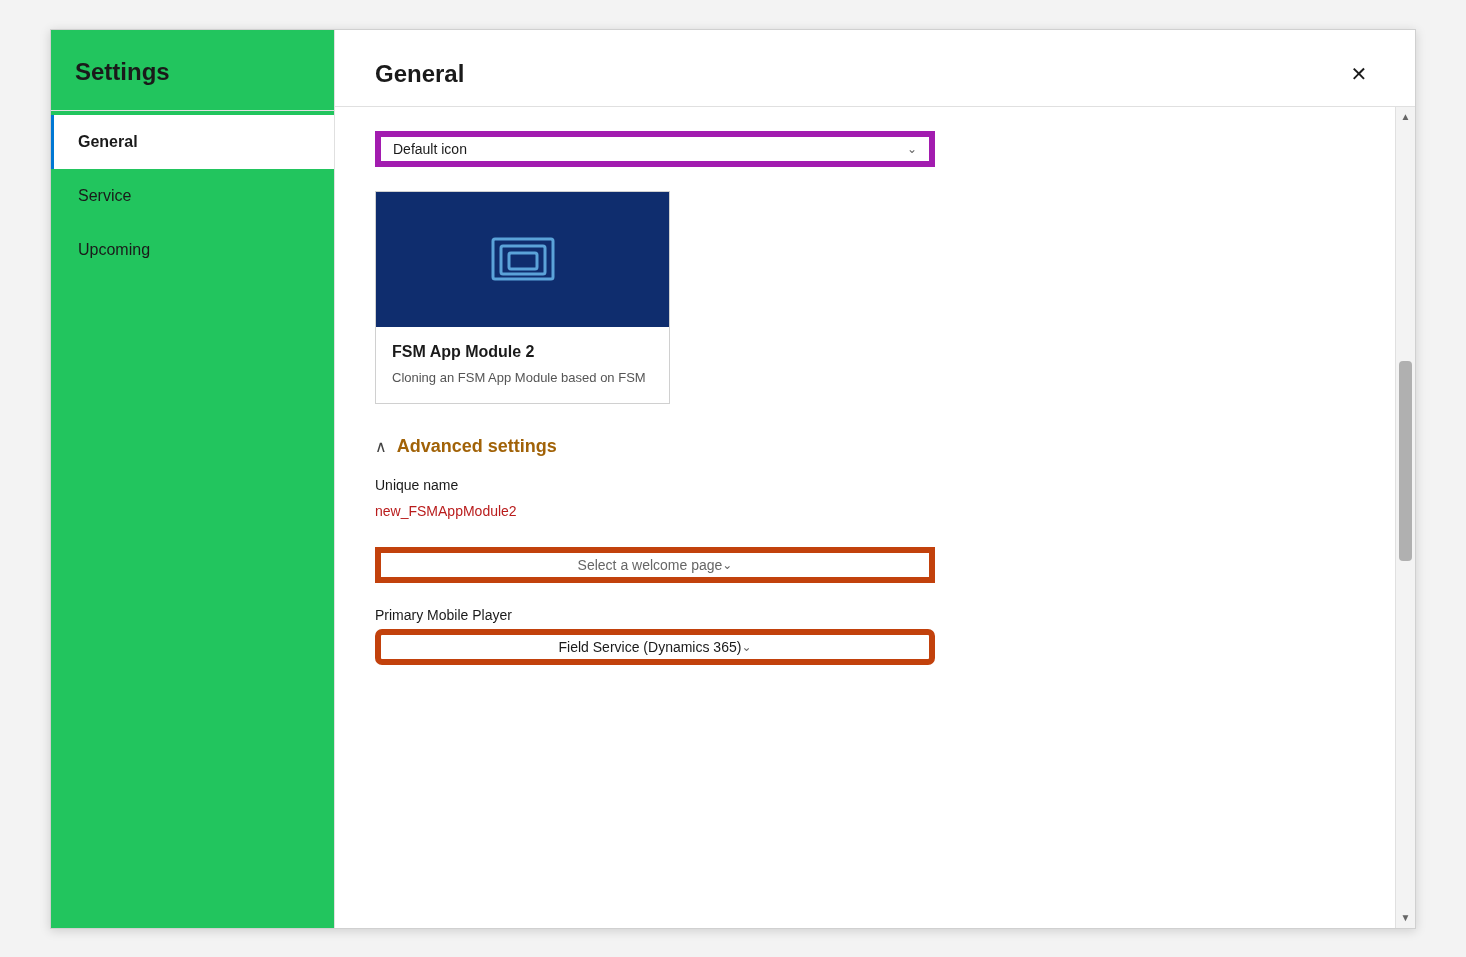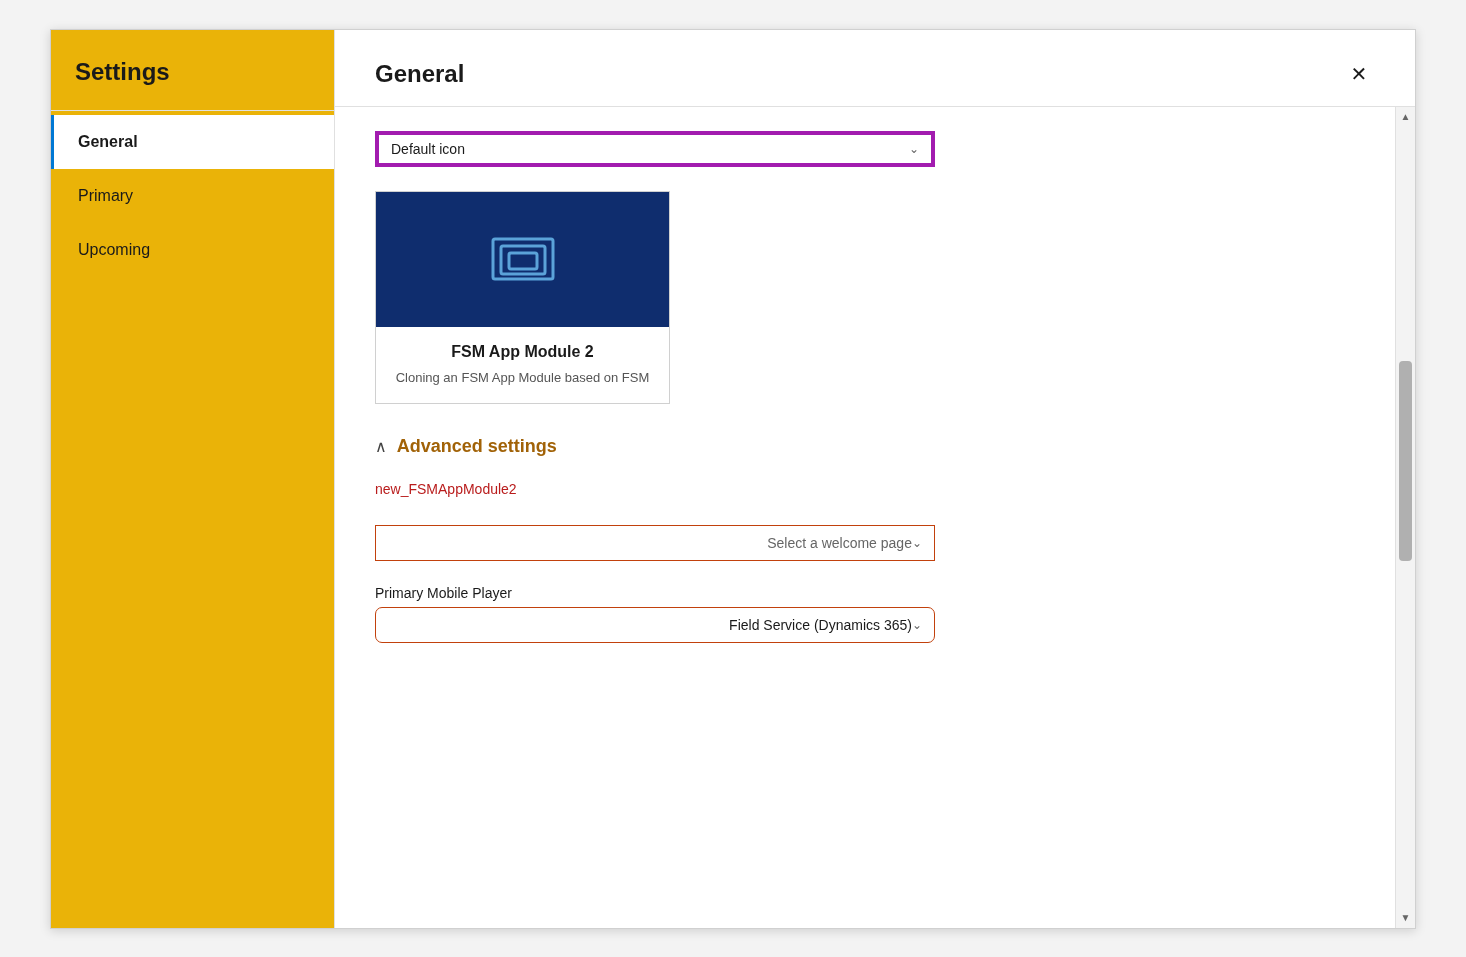--- a/index.html
+++ b/index.html
@@ -17,21 +17,21 @@
       height: 900px;
       background: #fff;
       border: 1px solid #d0d0d0;
       display: flex;
       position: relative;
       box-shadow: 0 2px 10px rgba(0,0,0,0.15);
     }
     
     .sidebar {
       width: 284px;
-      background: #eab308;
+      background: #22c55e;
       border-right: 1px solid #e0e0e0;
       flex-shrink: 0;
       padding-top: 0;
     }
     .sidebar-title {
       font-size: 24px;
       font-weight: 600;
       color: #1a1a1a;
       padding: 28px 24px 24px 24px;
       border-bottom: 1px solid #e0e0e0;
@@ -133,40 +133,39 @@
     
     .section-label {
       font-size: 14px;
       color: #1a1a1a;
       margin-bottom: 8px;
       font-weight: 400;
     }
     .dropdown-select {
       width: 560px;
       height: 36px;
-      border: 4px solid #a21caf;
+      border: 6px solid #a21caf;
       background: #fff;
       display: flex;
       align-items: center;
       justify-content: space-between;
       padding: 0 12px;
       cursor: pointer;
       font-size: 14px;
       color: #1a1a1a;
       margin-bottom: 24px;
     }
     .dropdown-arrow { font-size: 12px; color: #666; }
     
     .preview-section { margin-bottom: 32px; }
     .app-tile {
       width: 295px;
       border: 1px solid #d0d0d0;
       overflow: hidden;
       background: #fff;
-      text-align: center;
     }
     .tile-image {
       width: 100%;
       height: 135px;
       background: #0f2d6e;
       display: flex;
       align-items: center;
       justify-content: center;
     }
     .tile-icon-svg {
@@ -213,25 +212,25 @@
       margin-bottom: 6px;
     }
     .field-value {
       font-size: 14px;
       color: #b91c1c;
       padding: 4px 0;
     }
     .dropdown-full {
       width: 560px;
       height: 36px;
-      border: 1px solid #c2410c;
+      border: 6px solid #c2410c;
       background: #fff;
       display: flex;
       align-items: center;
-      justify-content: flex-end;
+      justify-content: center;
       padding: 0 12px;
       cursor: pointer;
       font-size: 14px;
       color: #666;
     }
     .dropdown-full.has-value {
       color: #1a1a1a;
       border-radius: 7px;
     }
   </style>
@@ -240,21 +239,21 @@
 
 <div class="modal-container">
 
   <div class="sidebar">
     <div class="sidebar-title">Settings</div>
     <nav class="sidebar-nav">
       <div class="sidebar-item active">
         <span>General</span>
       </div>
       <div class="sidebar-item">
-        <span>Primary</span>
+        <span>Service</span>
       </div>
       <div class="sidebar-item">
         <span>Upcoming</span>
       </div>
     </nav>
   </div>
 
   <div class="main-content">
     <div class="main-header">
       <h1 class="main-title">General</h1>
@@ -291,20 +290,21 @@
           </div>
         </div>
 
         <div>
           <div class="advanced-header">
             <span class="advanced-toggle">∧</span>
             <span class="advanced-title">Advanced settings</span>
           </div>
 
           <div class="field-group">
+            <div class="field-label">Unique name</div>
             <div class="field-value">new_FSMAppModule2</div>
           </div>
 
           <div class="field-group">
             <div class="dropdown-full">
               <span>Select a welcome page</span>
               <span class="dropdown-arrow">⌄</span>
             </div>
           </div>
 

